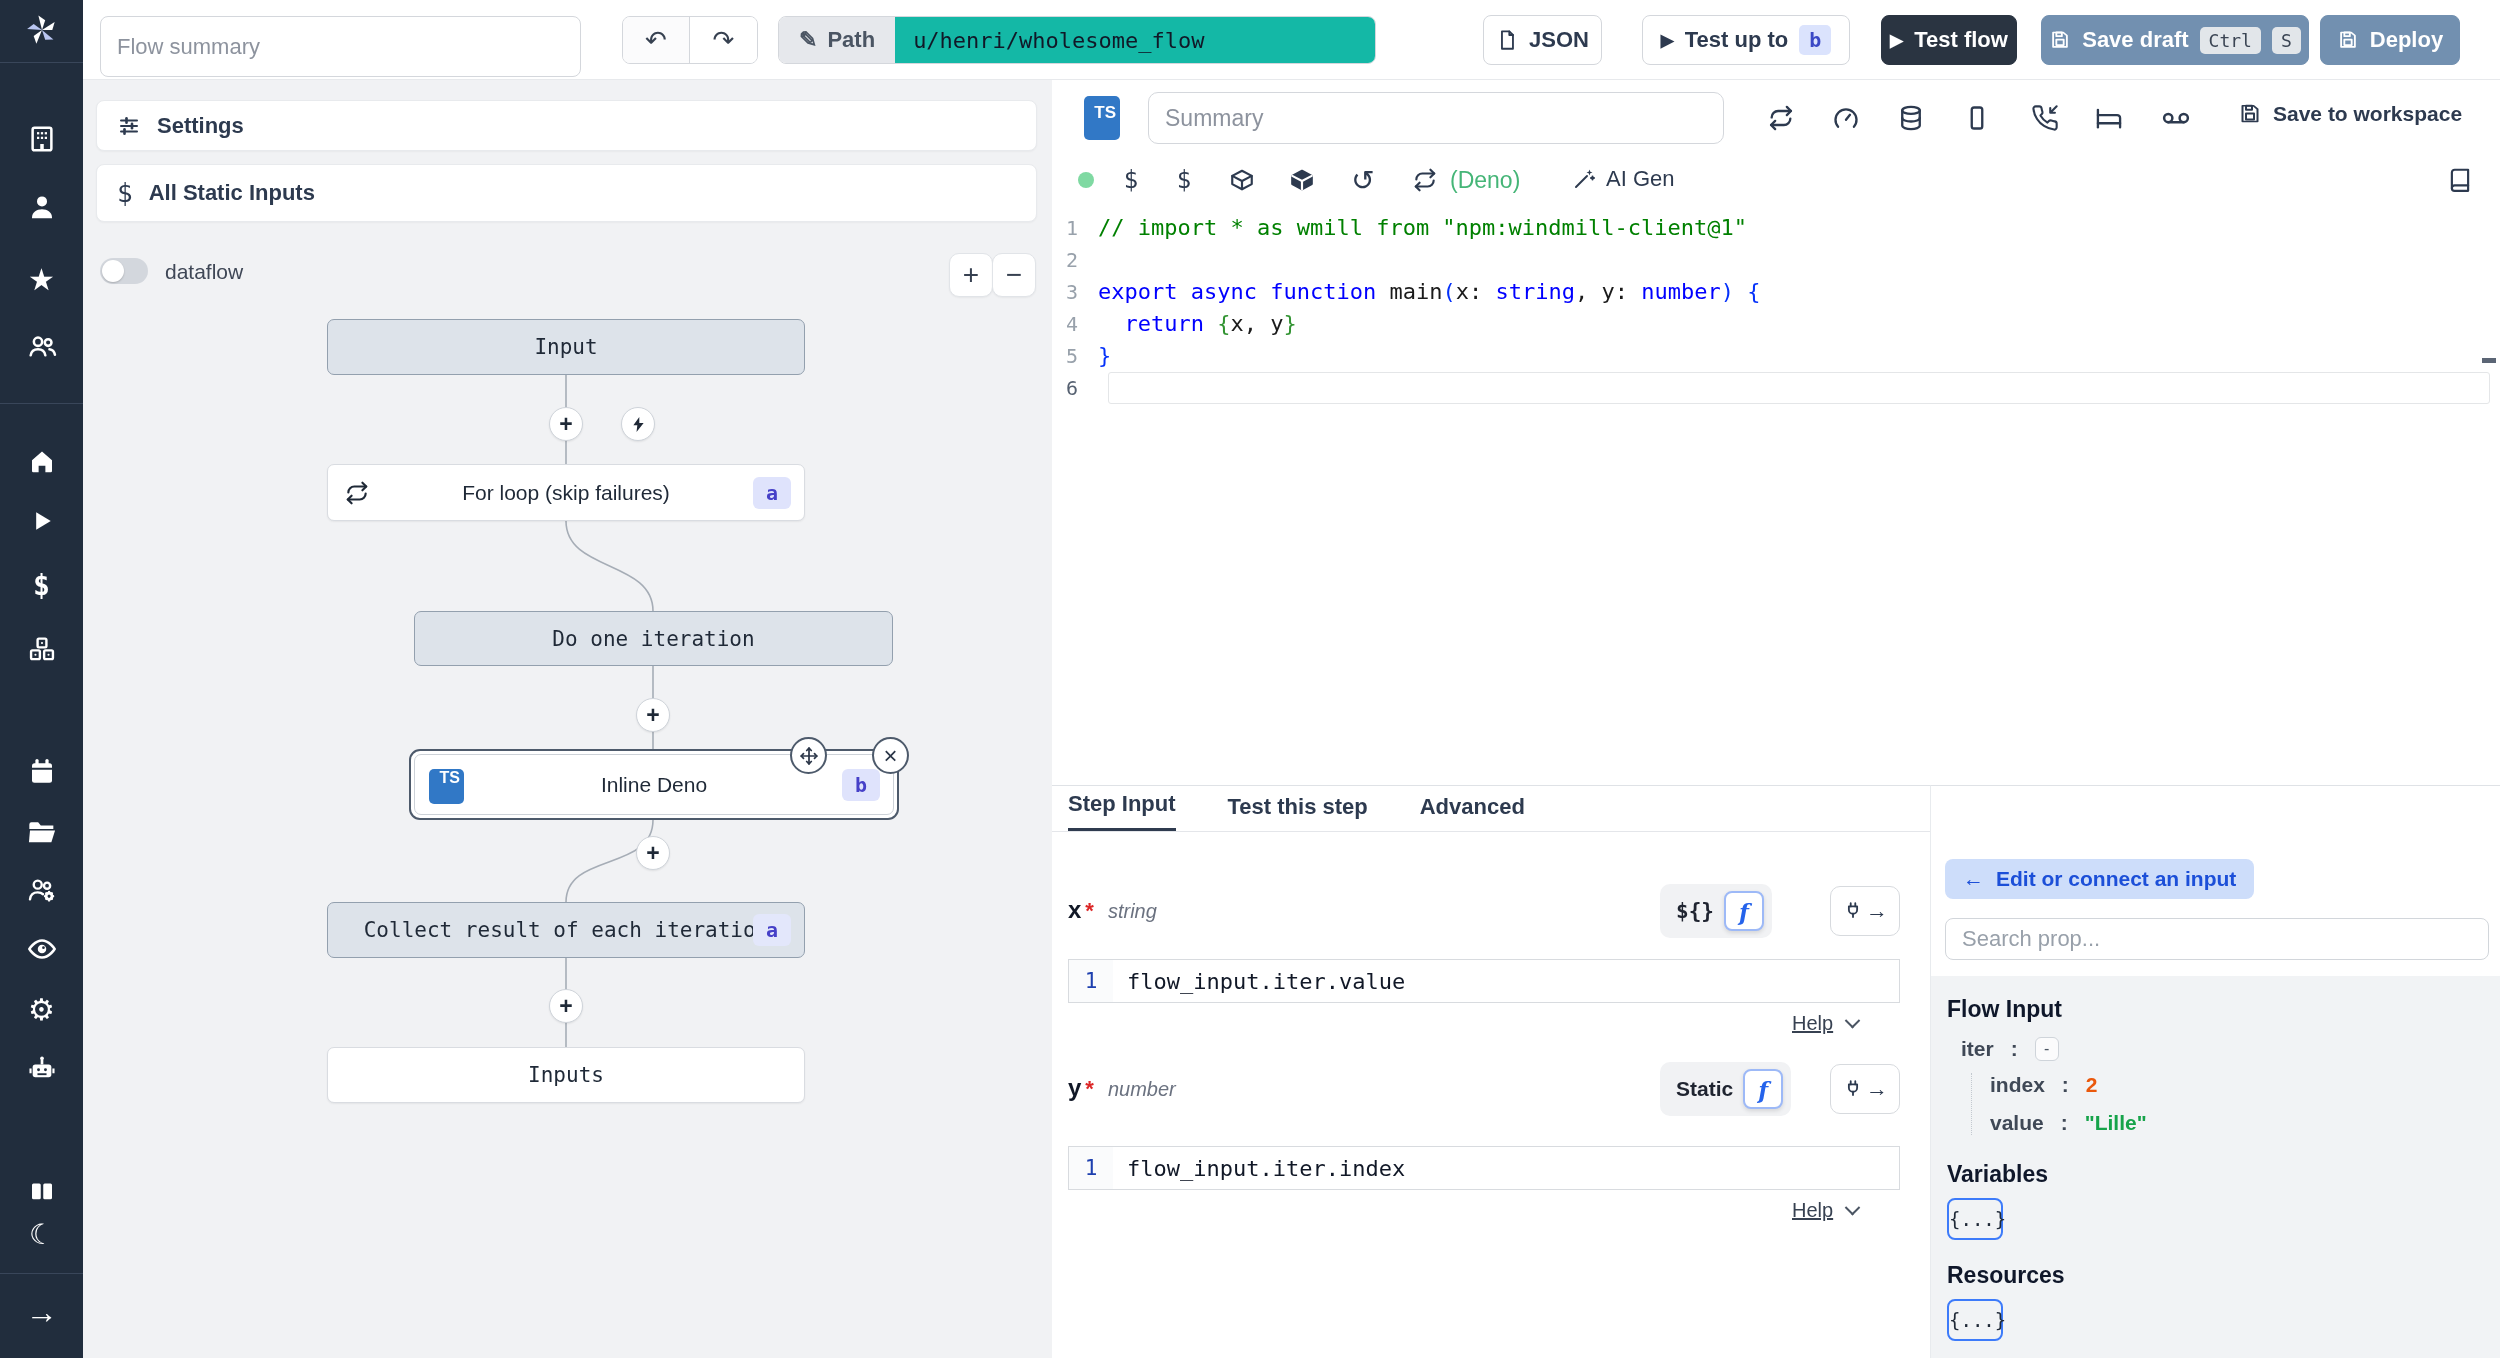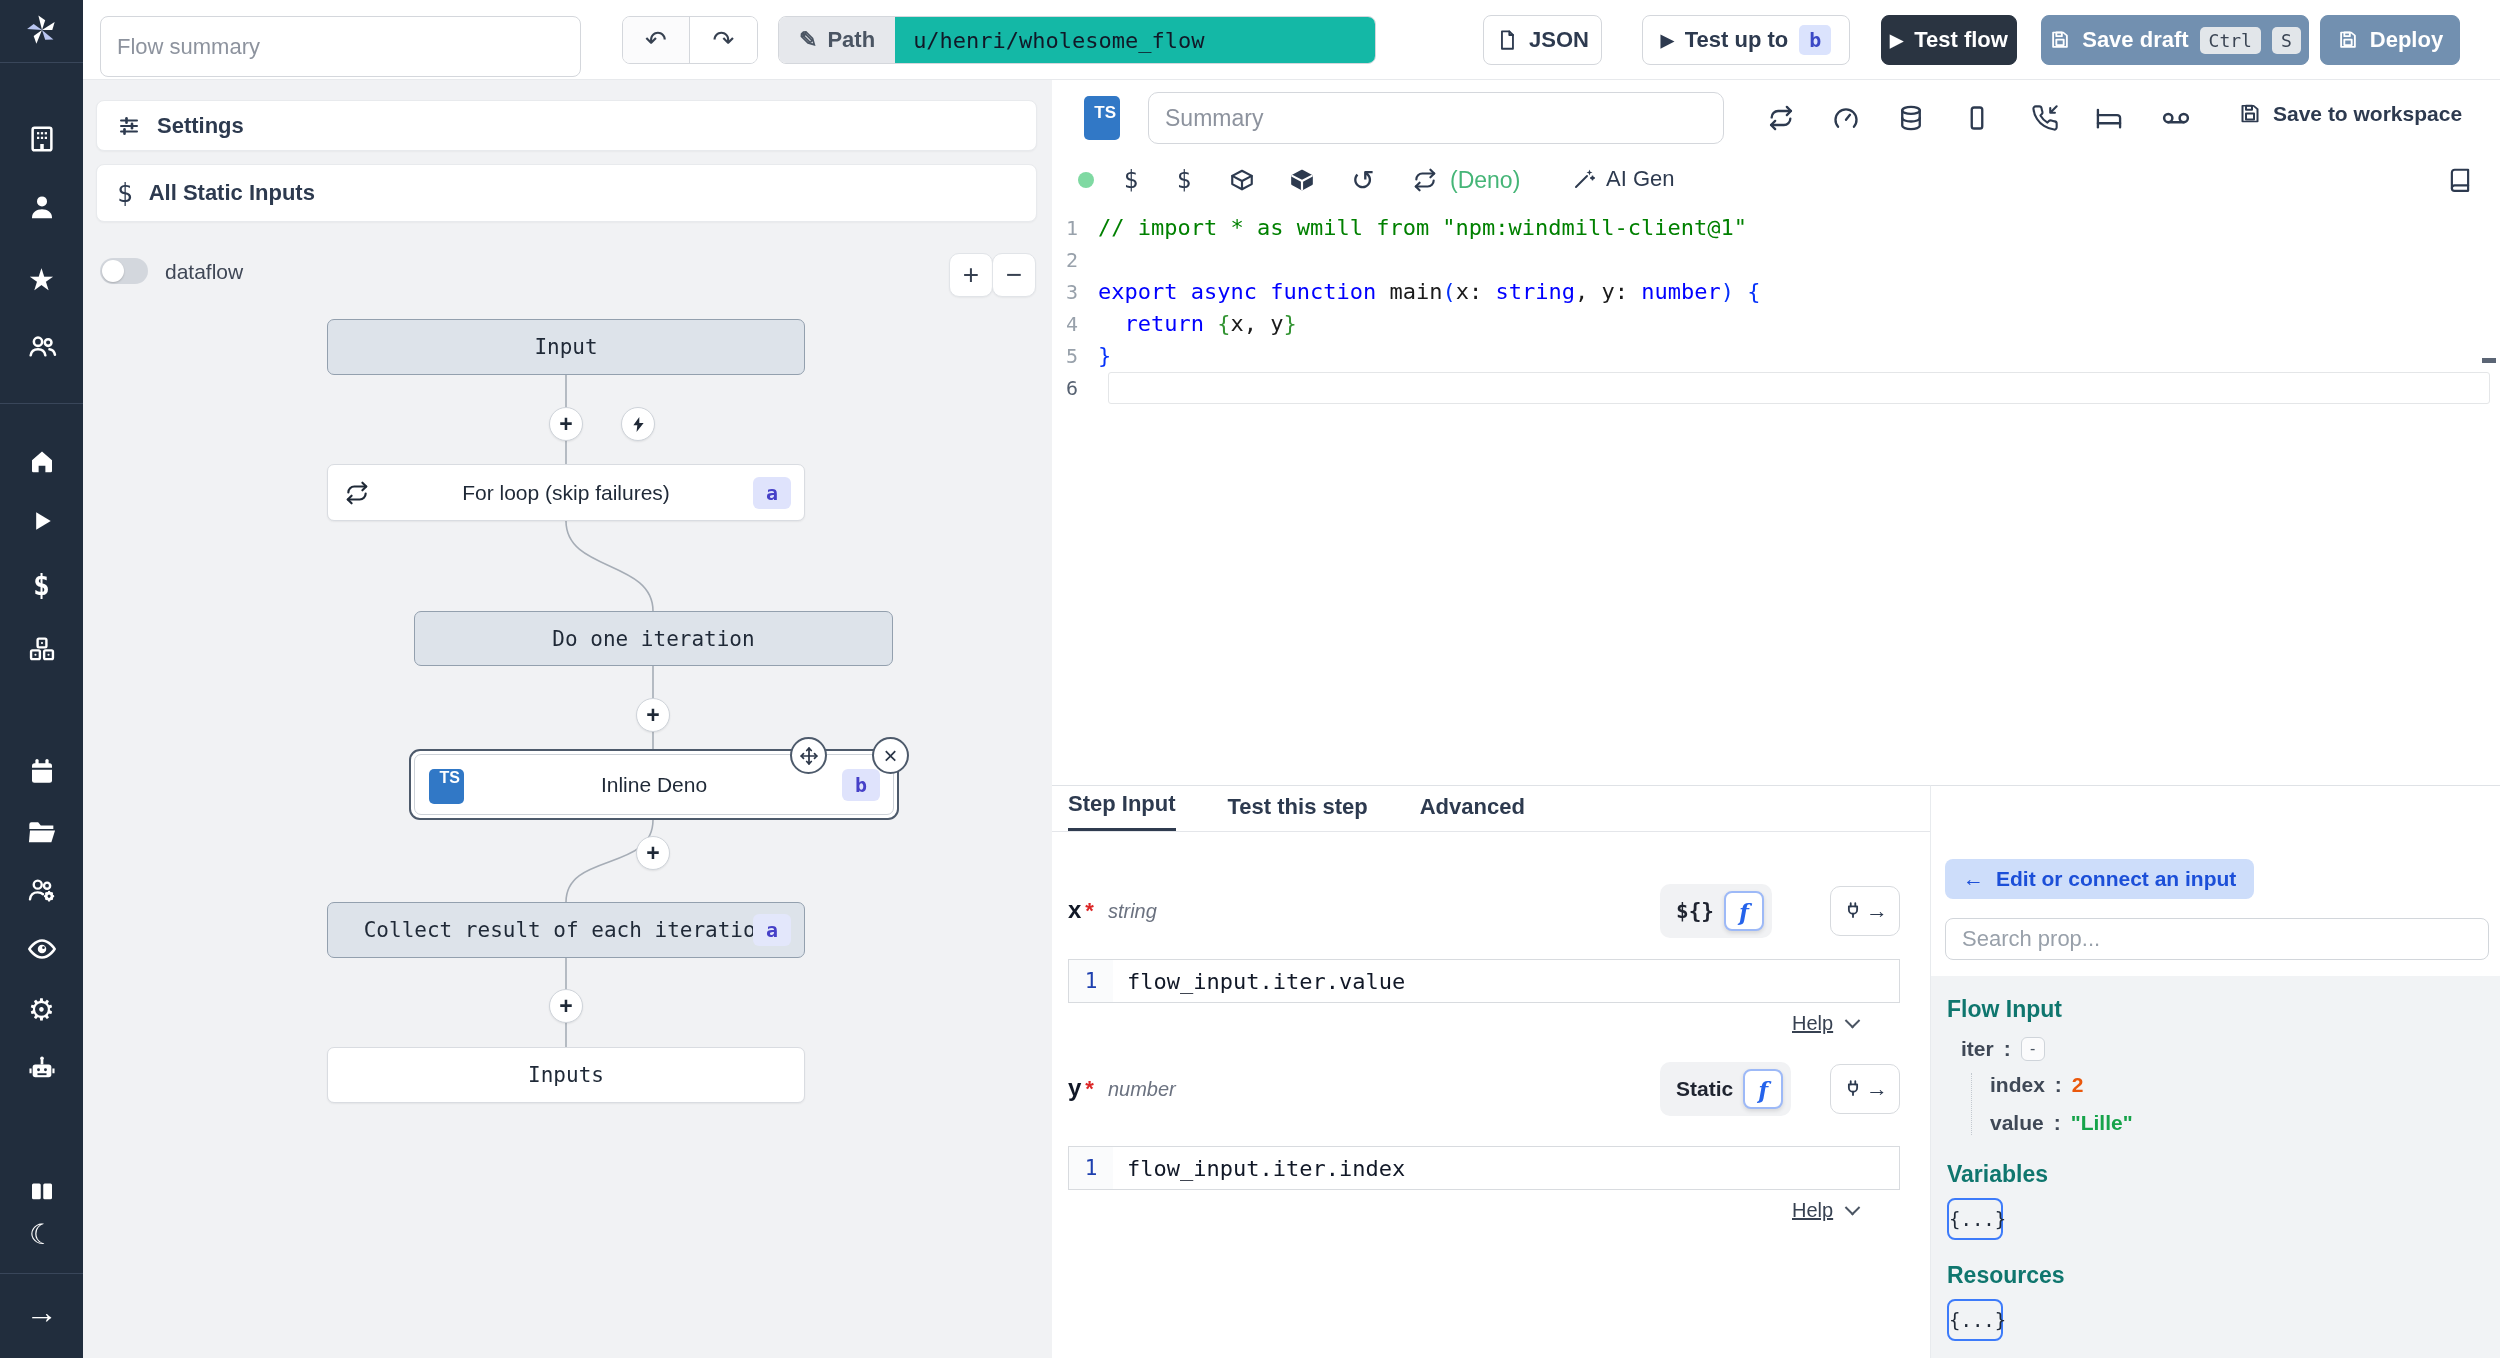--- a/index.html
+++ b/index.html
@@ -77,22 +77,22 @@
   .helprow { position:absolute; display:flex; align-items:center; gap:14px; color:#374151; font-size:20px; cursor:pointer; }
   .helprow .hl { text-decoration:underline; }
   .chev { width:11px; height:11px; border-right:2px solid #4b5563; border-bottom:2px solid #4b5563; transform:rotate(45deg) translate(-2px,-2px); }
 
   
   .prop-panel { position:absolute; left:878px; top:705px; width:570px; height:573px; border-top:1px solid #dfe2e6; border-left:1px solid #e8ebee; background:#fff; }
   .pill { position:absolute; left:14px; top:73px; height:40px; background:#cdddfa; border-radius:8px; display:flex; align-items:center; gap:12px; padding:0 18px; color:#1c4fd8; font-size:21px; font-weight:bold; cursor:pointer; }
   .searchin { position:absolute; left:14px; top:132px; width:544px; height:42px; border:1px solid #d2d6db; border-radius:8px; font-size:22px; padding:0 16px; outline:none; color:#1f2937; font-family:"Liberation Sans",sans-serif; }
   .searchin::placeholder { color:#98a0aa; }
   .propgray { position:absolute; left:0; top:190px; width:570px; height:383px; background:#f1f3f5; padding:20px 16px; }
-  .ph { font-size:23px; font-weight:bold; color:#0f766e; }
-  .trow { display:flex; align-items:flex-start; gap:10px; font-size:21px; font-weight:bold; color:#3f4856; }
+  .ph { font-size:23px; font-weight:bold; color:#0f172a; }
+  .trow { display:flex; align-items:flex-start; gap:17px; font-size:21px; font-weight:bold; color:#3f4856; }
   .tindent { margin-left:24px; padding-left:18px; border-left:1px dotted #c3c9d0; }
   .minusbtn { width:24px; height:24px; border:1px solid #cfd4da; border-radius:6px; background:#fbfbfc; font-size:16px; color:#4b5563; display:flex; align-items:center; justify-content:center; cursor:pointer; }
   .vnum { color:#ea580c; } .vstr { color:#16a34a; }
   .objbtn { width:56px; height:42px; border:2px solid #3d7bfa; border-radius:8px; background:transparent; font-family:"DejaVu Sans Mono",monospace; font-size:19px; color:#1f2937; cursor:pointer; }
 </style>
 </head>
 <body>
 
 <div class="app">
 

